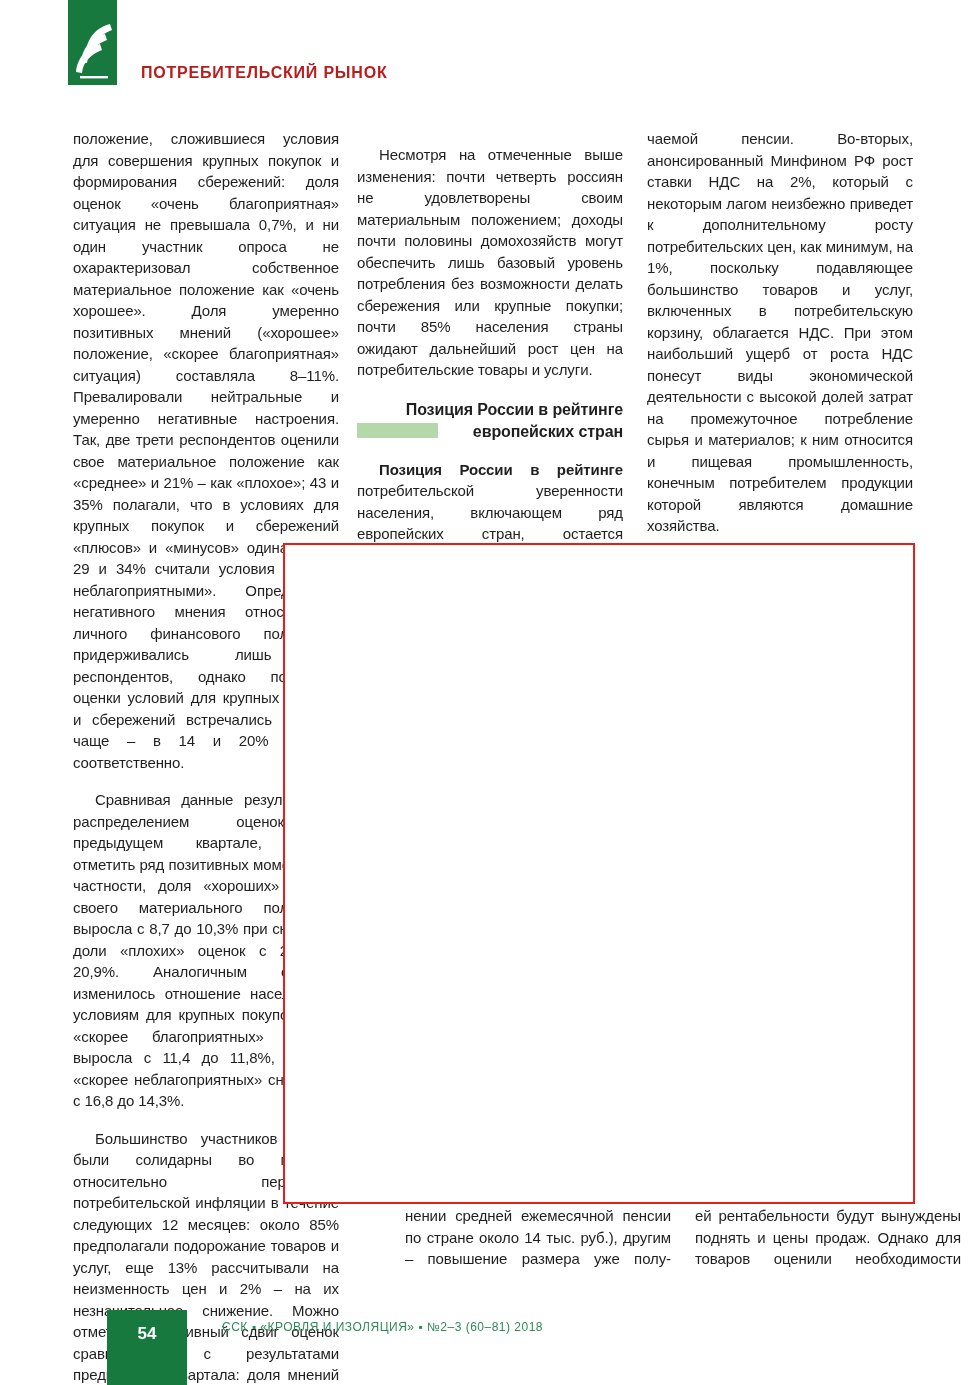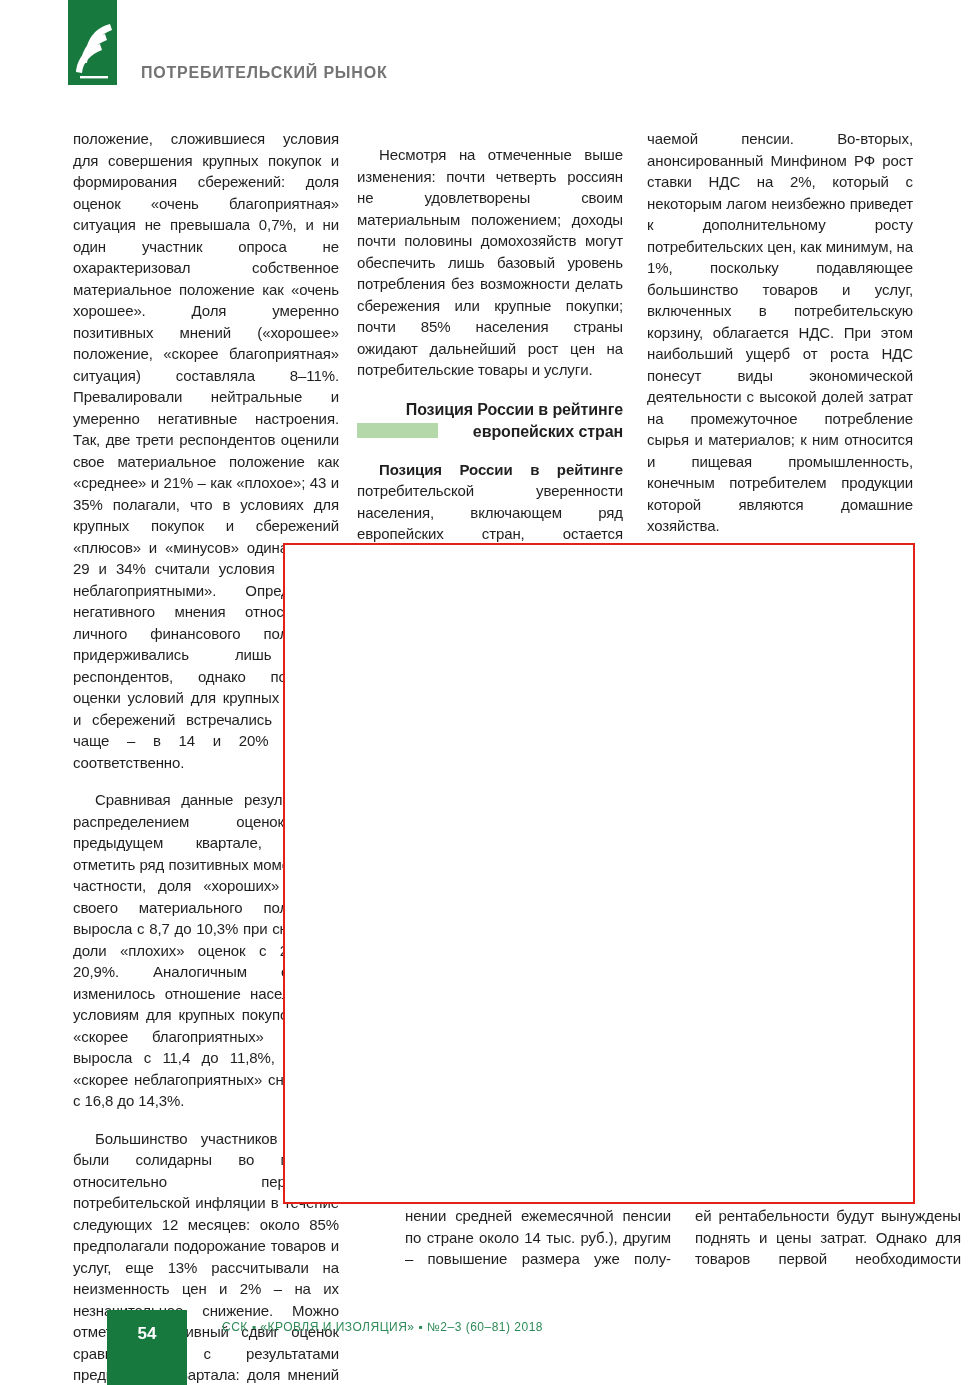--- a/index.html
+++ b/index.html
@@ -5,21 +5,21 @@
   html,body{margin:0;padding:0;background:#e8e8e8;}
   .page{
     position:relative;width:980px;height:1385px;background:#ffffff;
     font-family:"Liberation Sans", sans-serif;color:#1f1f1f;overflow:hidden;
     margin:0 auto;
   }
   
   .logo{position:absolute;left:68px;top:0;width:49px;height:85px;background:#17793e;}
   .section-title{
     position:absolute;left:141px;top:64px;font-size:16px;font-weight:bold;
-    color:#737373;letter-spacing:0.8px;
+    color:#b91c1c;letter-spacing:0.8px;
   }
   
   .col{
     position:absolute;top:128px;width:266px;font-size:15px;line-height:21.5px;
     text-align:justify;letter-spacing:-0.1px;
   }
   #col1{left:73px;height:1150px;}
   #col2{left:357px;height:1150px;}
   #col3{left:647px;height:1150px;}
   .col p{margin:0;padding:0;}
@@ -80,21 +80,21 @@
       <span class="marker"></span>
       <span>Позиция России в рейтинге европейских стран</span>
     </div>
     <p class="ind runoff"><span class="bold">Позиция России в рейтинге</span><span> потребительской уверенности населения, включающем ряд европейских стран, остается невысокой.</span></p>
     <div class="fragment runoff">нении средней ежемесячной пенсии по стране около 14 тыс. руб.), другим – повышение размера уже полу-</div>
   </div>
 
   <div class="col" id="col3">
     <p class="cont">чаемой пенсии. Во-вторых, анонсированный Минфином РФ рост ставки НДС на 2%, который с некоторым лагом неизбежно приведет к дополнительному росту потребительских цен, как минимум, на 1%, поскольку подавляющее большинство товаров и услуг, включенных в потребительскую корзину, облагается НДС. При этом наибольший ущерб от роста НДС понесут виды экономической деятельности с высокой долей затрат на промежуточное потребление сырья и материалов; к ним относится и пищевая промышленность, конечным потребителем продукции которой являются домашние хозяйства.</p>
     <p class="ind">В случае повышения НДС на 2% меньшая часть экономических агентов пойдет цивилизованных путем повышения эффективности, а остальные для сохранения сво-</p>
-    <div class="fragment runoff">ей рентабельности будут вынуждены поднять и цены затрат. Однако для товаров первой необходимости</div>
+    <div class="fragment runoff">ей рентабельности будут вынуждены поднять и цены продаж. Однако для товаров оценили необходимости</div>
   </div>
 
   <div class="fig-box"></div>
 
   <div class="page-badge">54</div>
   <div class="journal-line">ССК ▪ «КРОВЛЯ И ИЗОЛЯЦИЯ» ▪ №2–3 (60–81) 2018</div>
 
 </div>
 
 </body></html>

